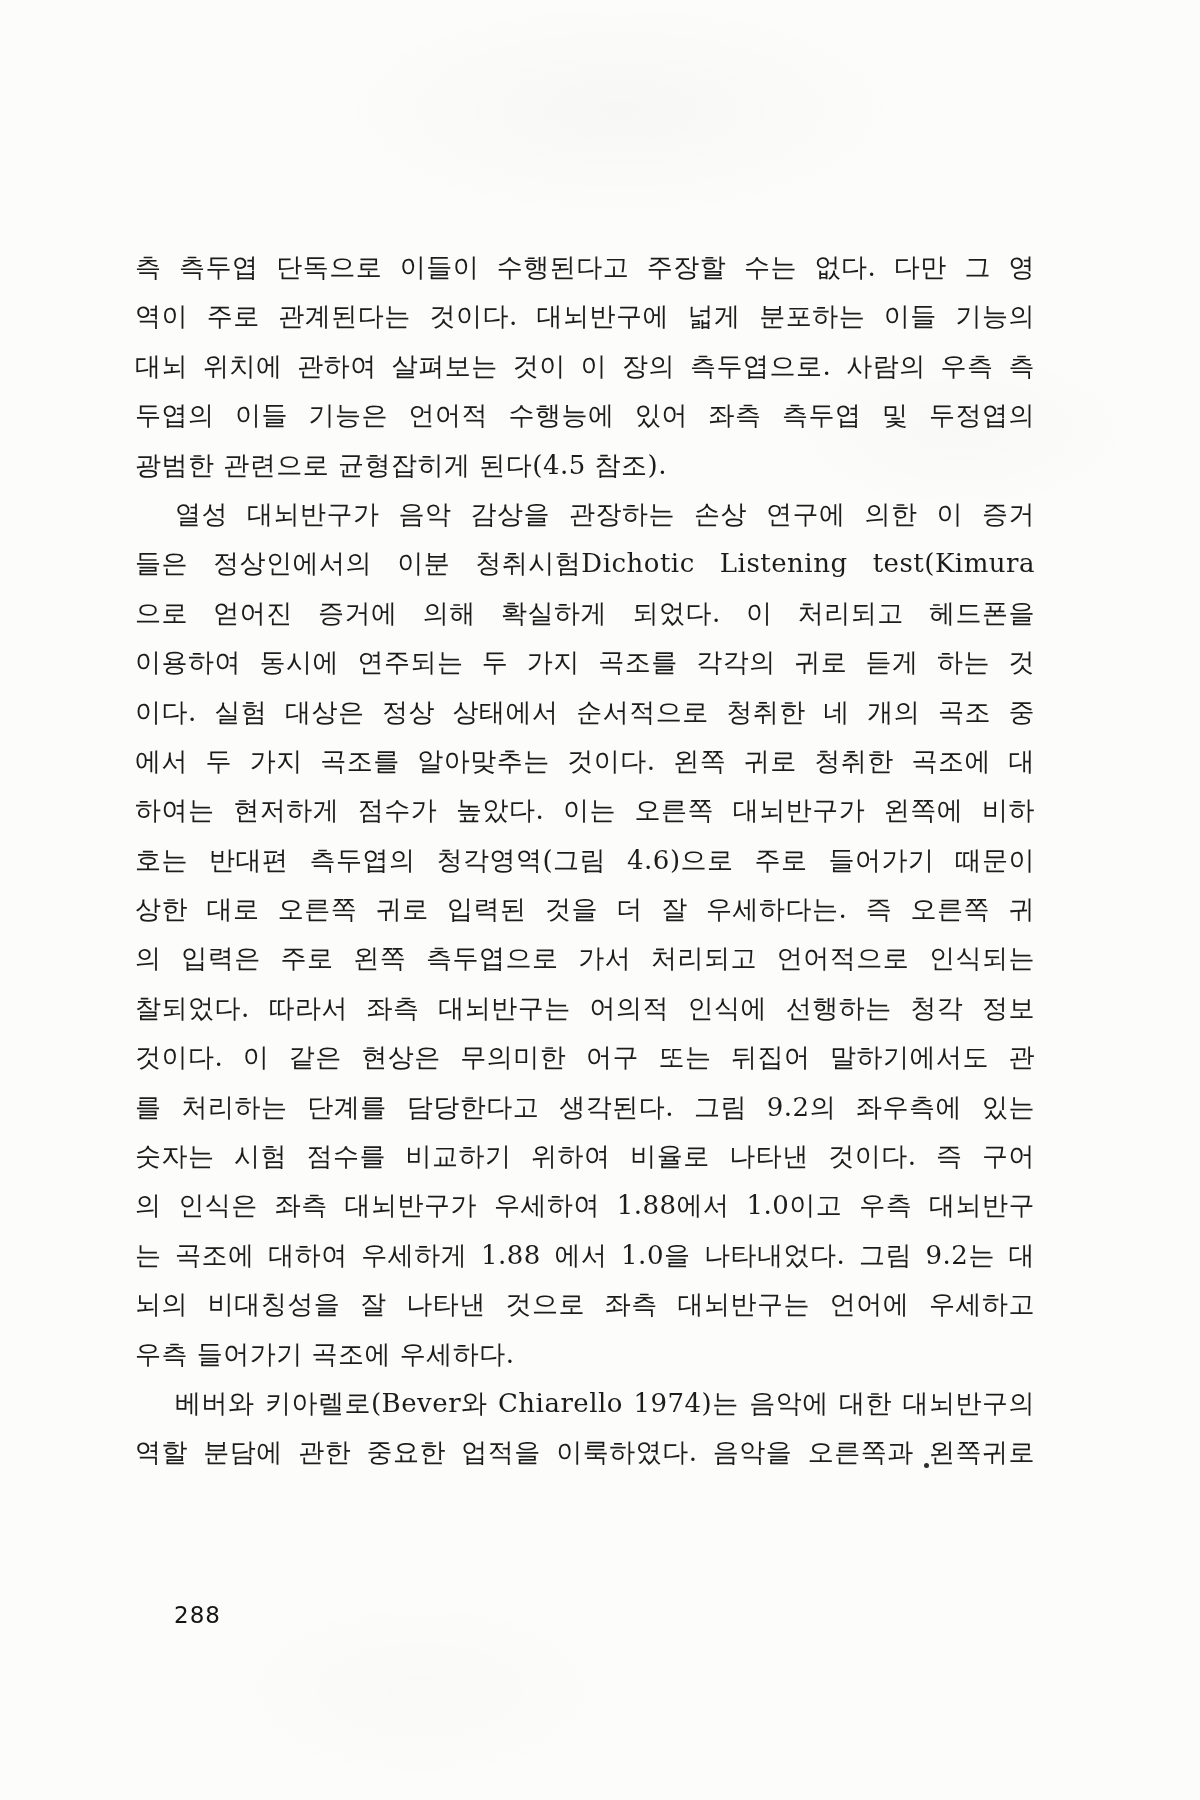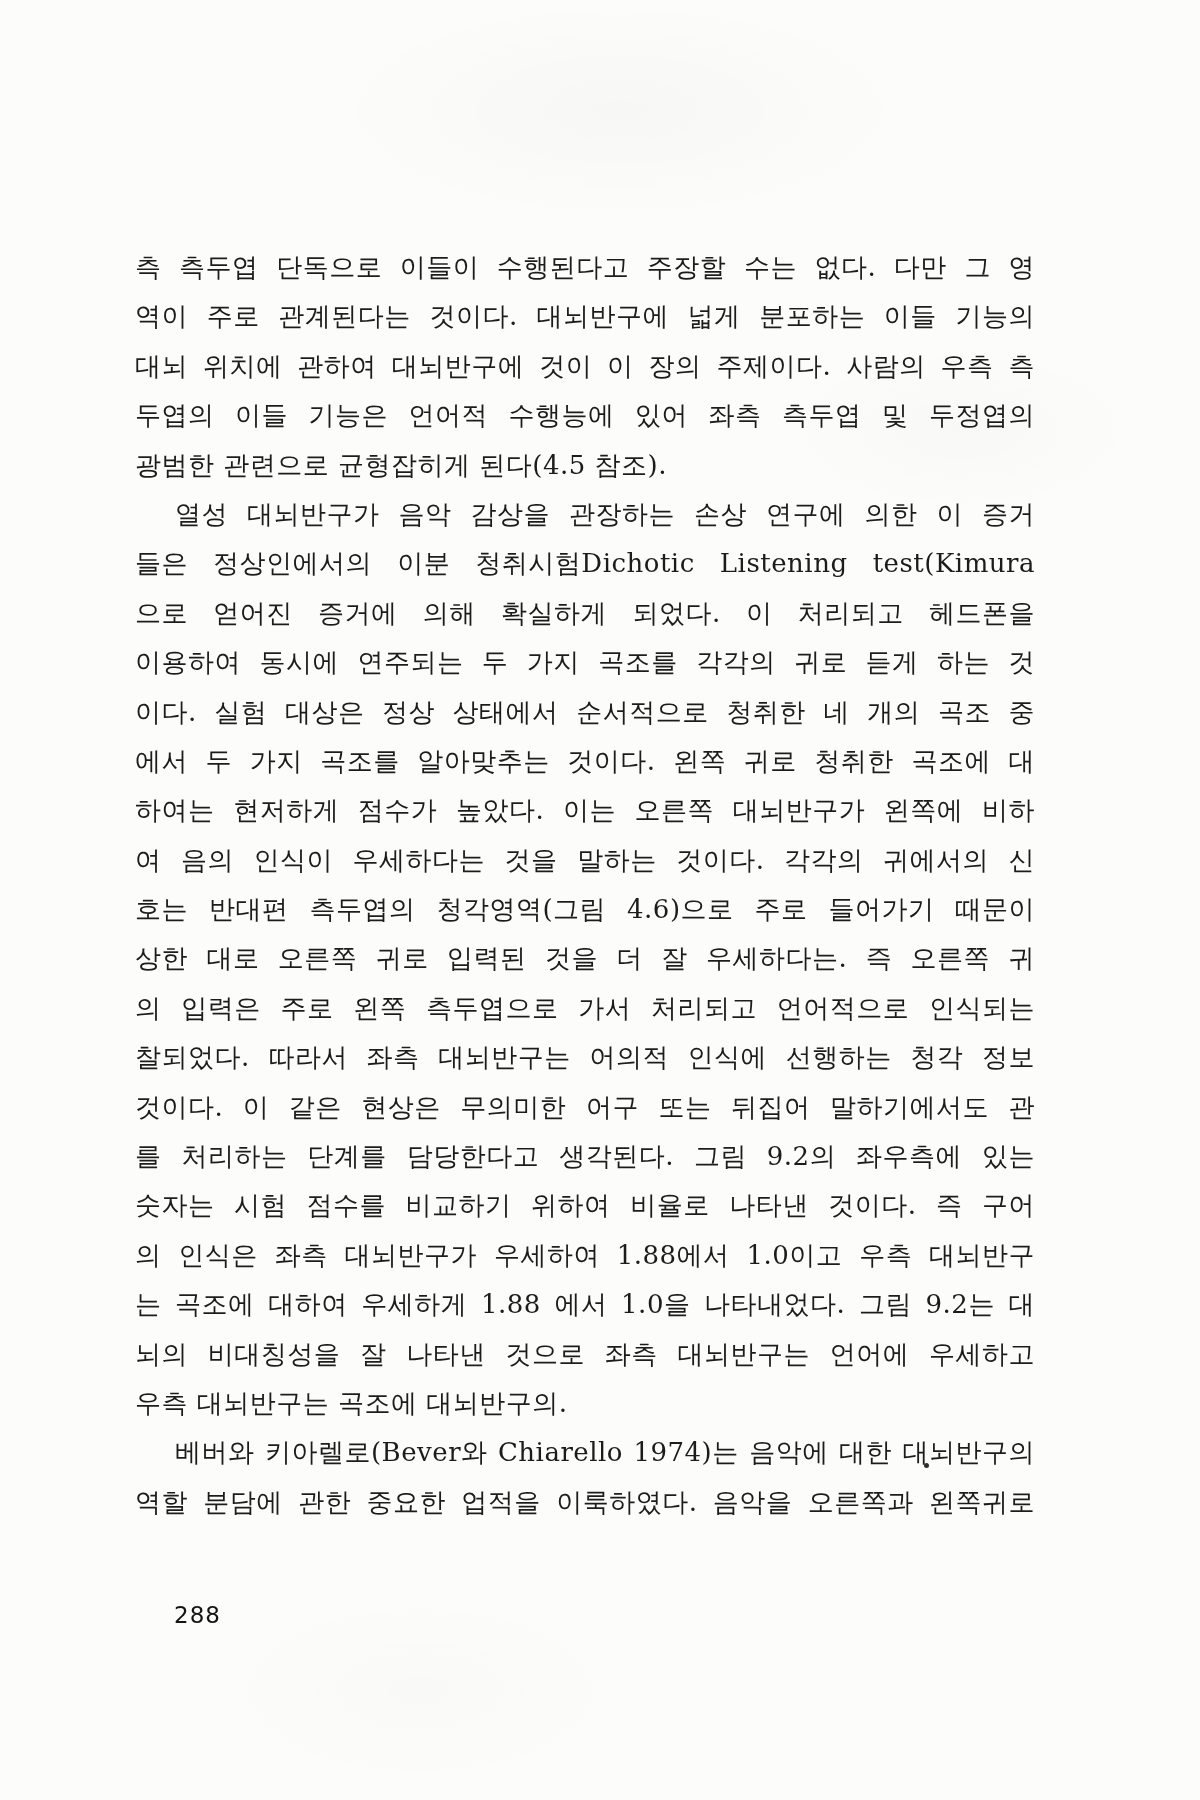--- a/index.html
+++ b/index.html
@@ -66,42 +66,41 @@
     background: #2e2e2e;
   }
 </style>
 </head>
 <body>
 
 <div class="page">
   <div class="body-text">
     <div class="line">측 측두엽 단독으로 이들이 수행된다고 주장할 수는 없다. 다만 그 영</div>
     <div class="line">역이 주로 관계된다는 것이다. 대뇌반구에 넓게 분포하는 이들 기능의</div>
-    <div class="line">대뇌 위치에 관하여 대뇌반구에 것이 이 장의 주제이다. 사람의 우측 측</div>
+    <div class="line">대뇌 위치에 관하여 살펴보는 것이 이 장의 측두엽으로. 사람의 우측 측</div>
     <div class="line">두엽의 이들 기능은 언어적 수행능에 있어 좌측 측두엽 및 두정엽의</div>
     <div class="line p-end">광범한 관련으로 균형잡히게 된다(4.5 참조).</div>
     <div class="line p-start">열성 대뇌반구가 음악 감상을 관장하는 손상 연구에 의한 이 증거</div>
     <div class="line">들은 정상인에서의 이분 청취시험Dichotic Listening test(Kimura 1973)</div>
     <div class="line">으로 얻어진 증거에 의해 확실하게 되었다. 이 처리되고 헤드폰을</div>
     <div class="line">이용하여 동시에 연주되는 두 가지 곡조를 각각의 귀로 듣게 하는 것</div>
     <div class="line">이다. 실험 대상은 정상 상태에서 순서적으로 청취한 네 개의 곡조 중</div>
     <div class="line">에서 두 가지 곡조를 알아맞추는 것이다. 왼쪽 귀로 청취한 곡조에 대</div>
     <div class="line">하여는 현저하게 점수가 높았다. 이는 오른쪽 대뇌반구가 왼쪽에 비하</div>
-    <div class="line">여 음의 인식이 우세하다는 것을 말하는 것이다. 각각의 귀에서의 신</div>
     <div class="line">호는 반대편 측두엽의 청각영역(그림 4.6)으로 주로 들어가기 때문이</div>
     <div class="line">상한 대로 오른쪽 귀로 입력된 것을 더 잘 우세하다는. 즉 오른쪽 귀</div>
     <div class="line">의 입력은 주로 왼쪽 측두엽으로 가서 처리되고 언어적으로 인식되는</div>
     <div class="line">찰되었다. 따라서 좌측 대뇌반구는 어의적 인식에 선행하는 청각 정보</div>
     <div class="line">것이다. 이 같은 현상은 무의미한 어구 또는 뒤집어 말하기에서도 관</div>
     <div class="line">를 처리하는 단계를 담당한다고 생각된다. 그림 9.2의 좌우측에 있는</div>
     <div class="line">숫자는 시험 점수를 비교하기 위하여 비율로 나타낸 것이다. 즉 구어</div>
     <div class="line">의 인식은 좌측 대뇌반구가 우세하여 1.88에서 1.0이고 우측 대뇌반구</div>
     <div class="line">는 곡조에 대하여 우세하게 1.88 에서 1.0을 나타내었다. 그림 9.2는 대</div>
     <div class="line">뇌의 비대칭성을 잘 나타낸 것으로 좌측 대뇌반구는 언어에 우세하고</div>
-    <div class="line p-end">우측 대뇌반구는 곡조에 대뇌반구의.</div>
+    <div class="line p-end">우측 들어가기 곡조에 우세하다.</div>
     <div class="line p-start">베버와 키아렐로(Bever와 Chiarello 1974)는 음악에 대한 대뇌반구의</div>
     <div class="line">역할 분담에 관한 중요한 업적을 이룩하였다. 음악을 오른쪽과 왼쪽귀로</div>
   </div>
 
   <span class="scan-dot"></span>
 
   <div class="page-number">288</div>
 </div>
 
 </body></html>

